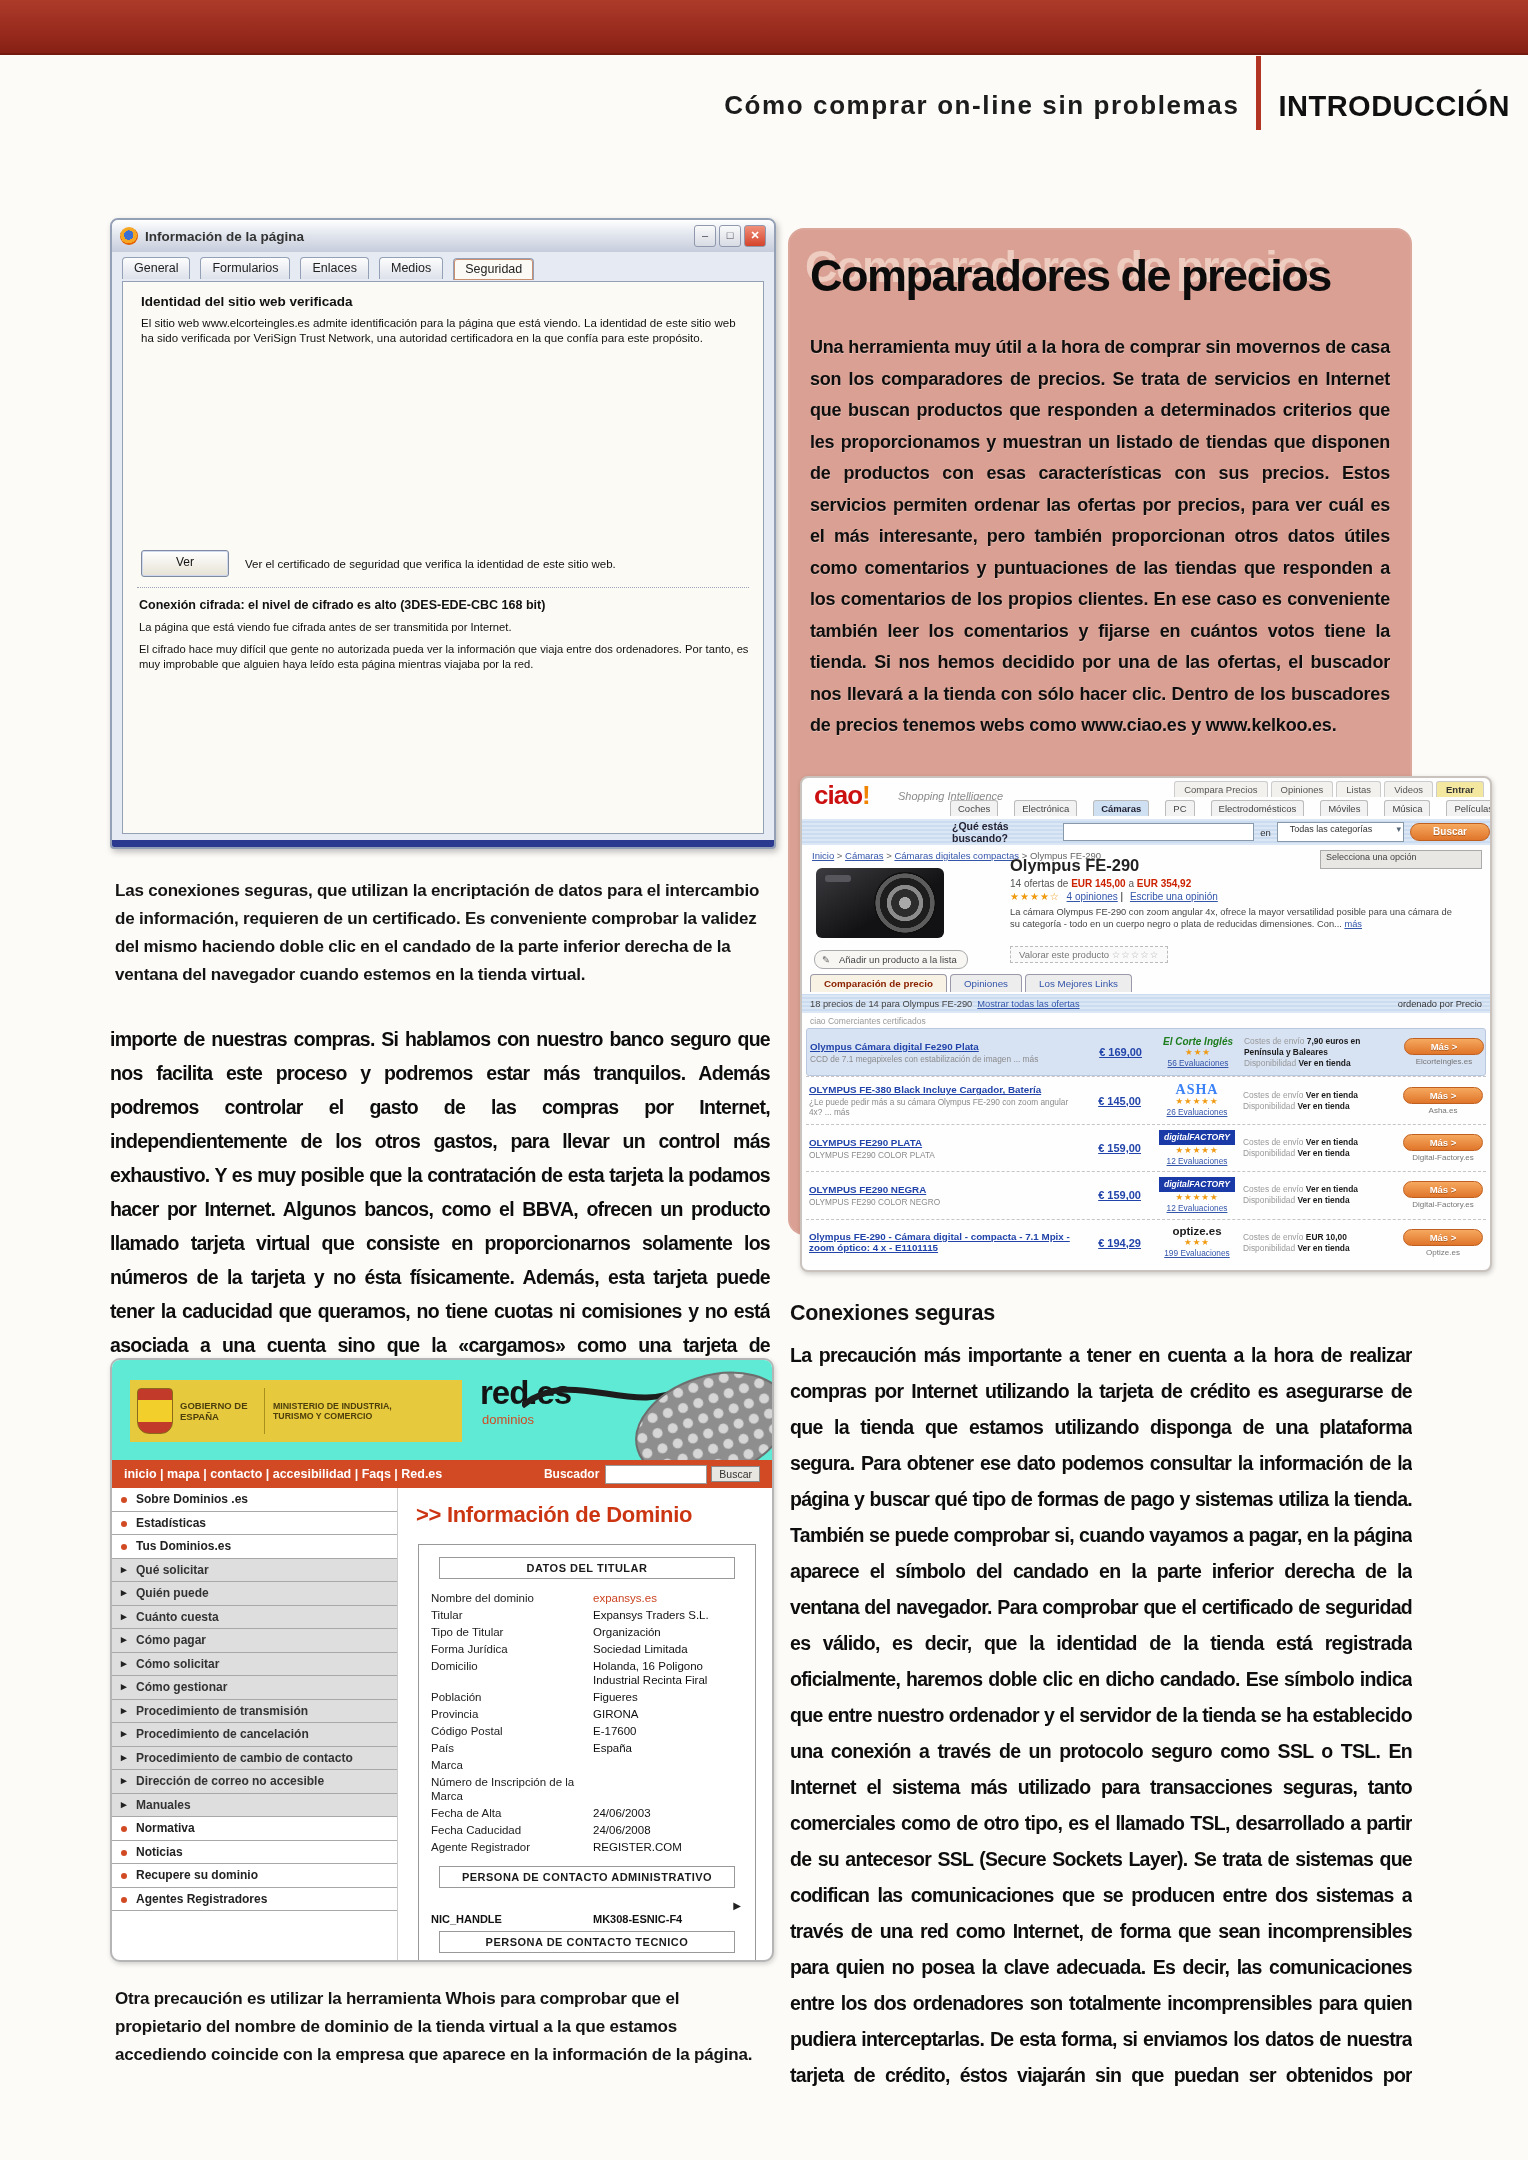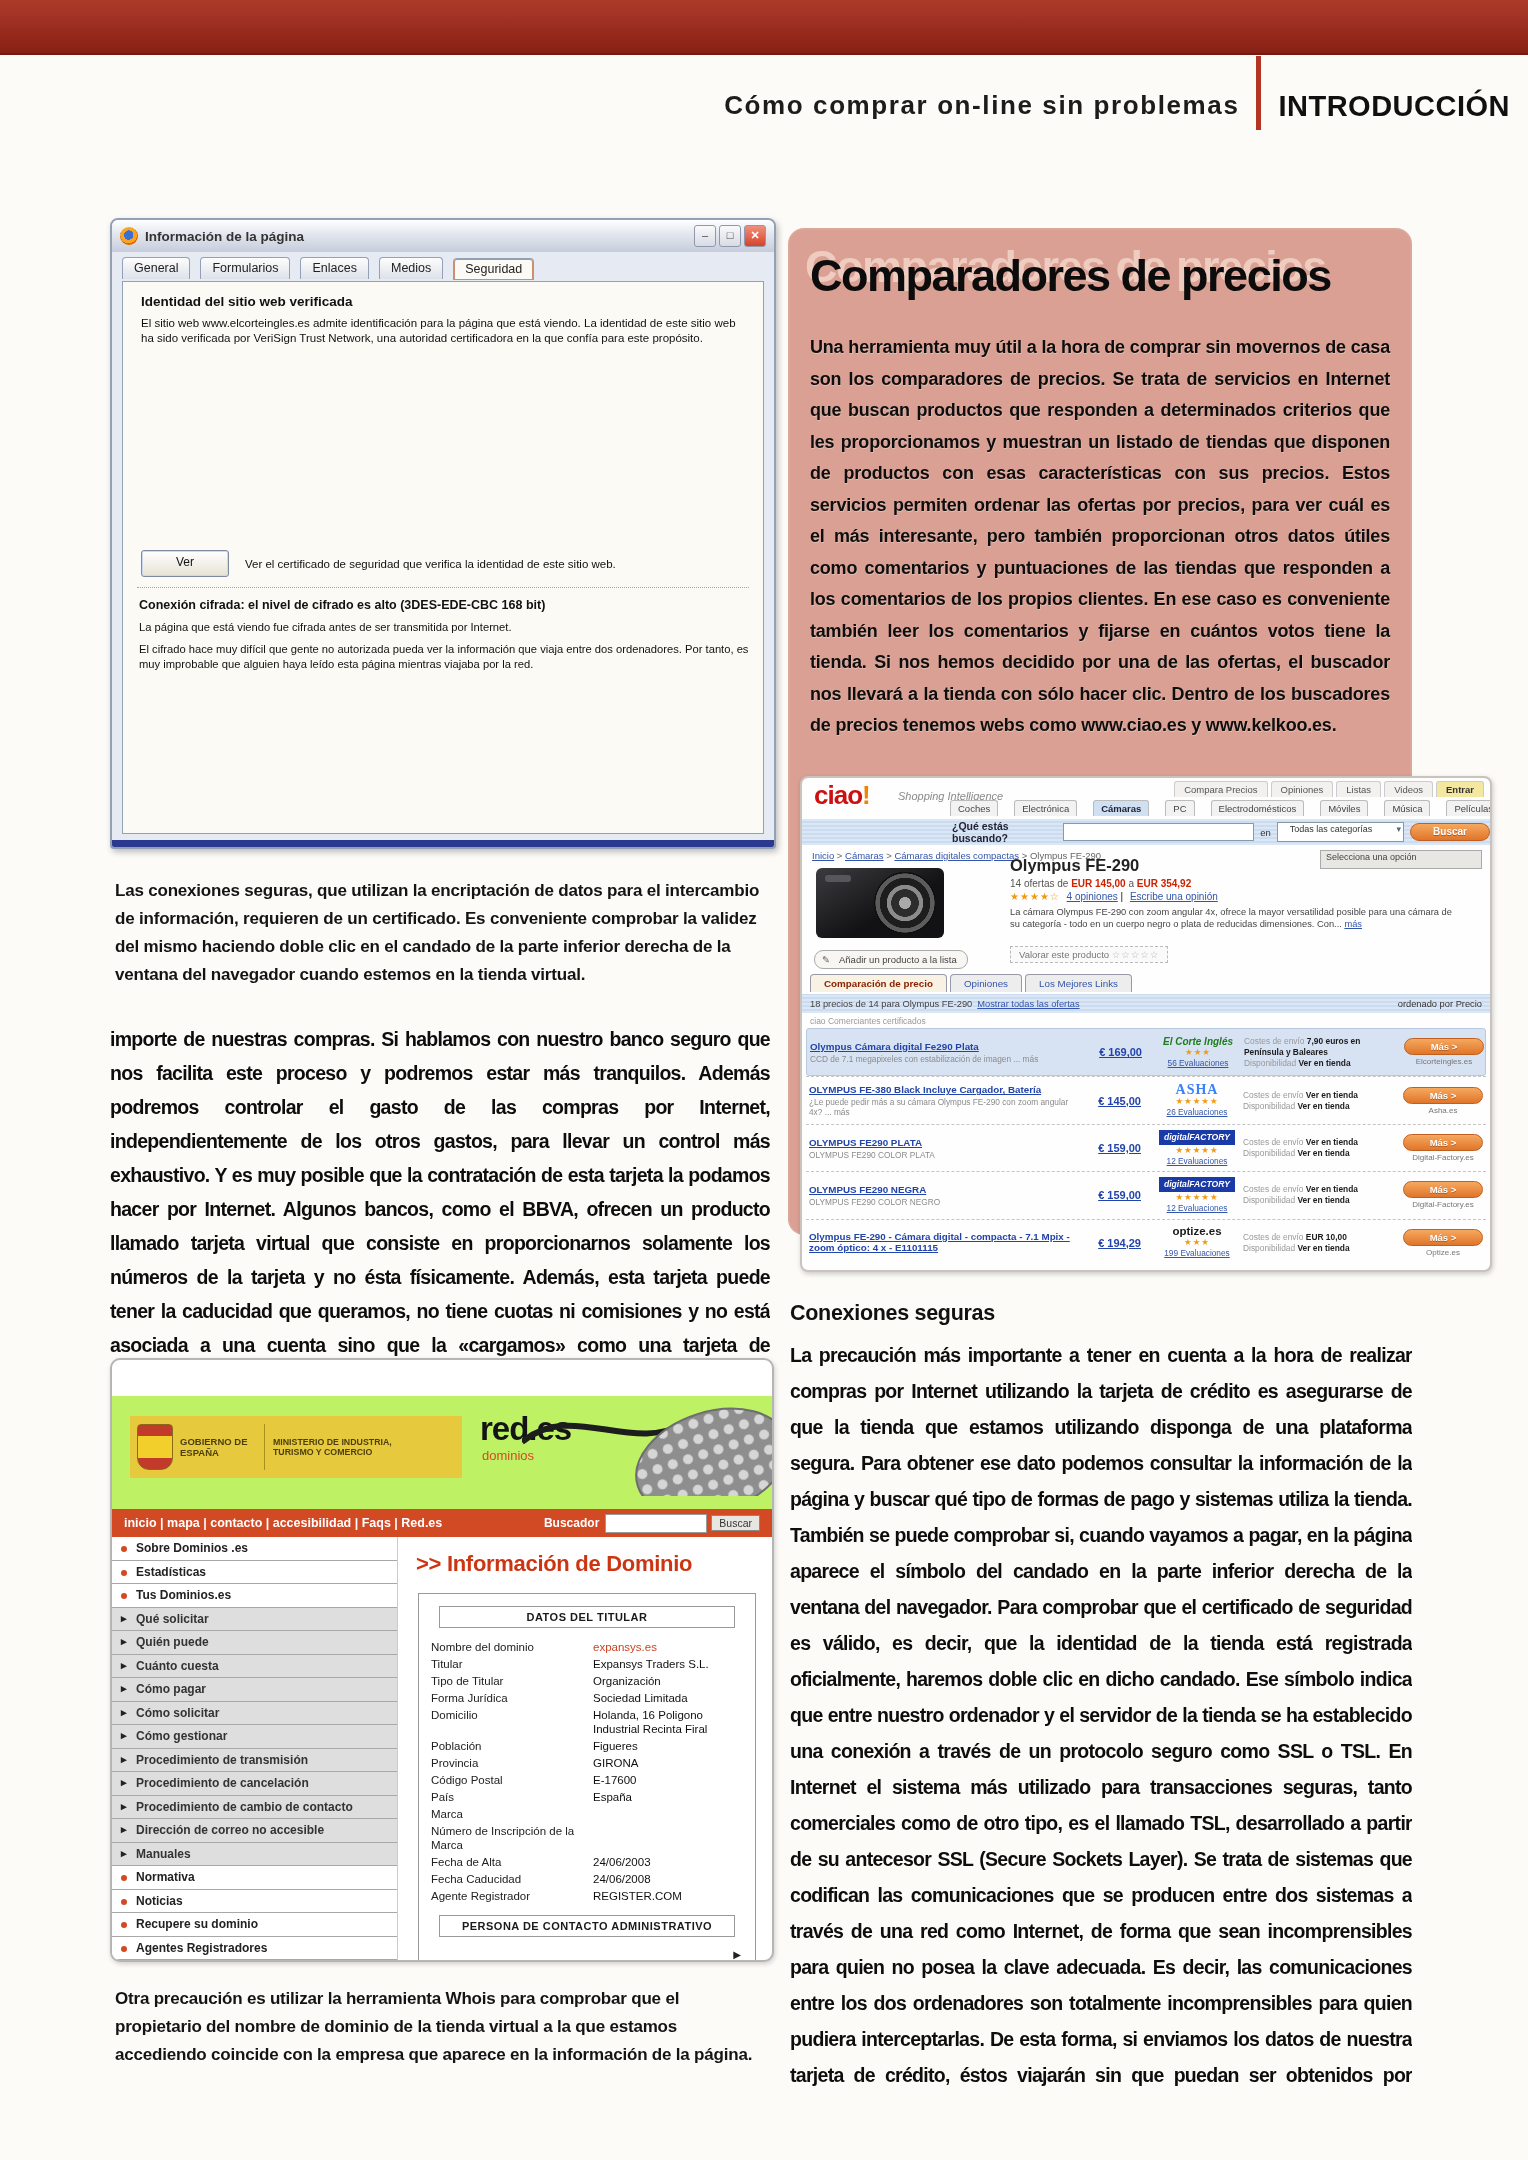--- a/index.html
+++ b/index.html
@@ -136,21 +136,21 @@
   .linfo{font-size:8.4px;line-height:11px;}
   .linfo .lab{color:#999;}
   .linfo b{color:#1c1c1c;}
   .lbtn{text-align:center;}
   .lbtn .btn-orange{width:78px;height:15px;font-size:9.5px;line-height:15px;}
   .ldom{display:block;font-size:8px;color:#777;margin-top:2px;}
 
   
   .redes{position:absolute;left:110px;top:1358px;width:660px;height:600px;background:#fff;border:2px solid #b5b5b5;
          border-radius:10px;overflow:hidden;box-shadow:1px 2px 5px rgba(0,0,0,.18);}
-  .r-head{position:relative;height:113px;background:#bef264;margin-top:36px;}
+  .r-head{position:relative;height:100px;background:#5eead4;}
   .r-yellow{position:absolute;left:18px;top:20px;width:332px;height:62px;background:#e7c93d;display:flex;align-items:center;}
   .crest{width:34px;height:44px;margin:0 7px;border:1px solid #8a6a1a;border-radius:4px 4px 12px 12px;
          background:linear-gradient(180deg,#c23a2a 0 26%,#f2cf2a 26% 74%,#c23a2a 74% 100%);}
   .r-gov{width:76px;font-size:9.5px;font-weight:bold;color:#4d3f0c;line-height:11px;}
   .r-ydiv{width:1px;height:46px;background:#a8901f;margin:0 8px;}
   .r-min{width:150px;font-size:8.8px;font-weight:bold;color:#4d3f0c;line-height:10.5px;}
   .r-logo{position:absolute;left:368px;top:14px;font-size:33px;font-weight:bold;color:#141414;letter-spacing:-1px;}
   .r-logosub{position:absolute;left:370px;top:52px;font-size:13px;color:#d14a24;}
   .r-mouse{position:absolute;right:0;top:0;width:250px;height:100px;}
   .r-nav{height:28px;background:#d14a24;display:flex;align-items:center;padding:0 12px;color:#fff;}

